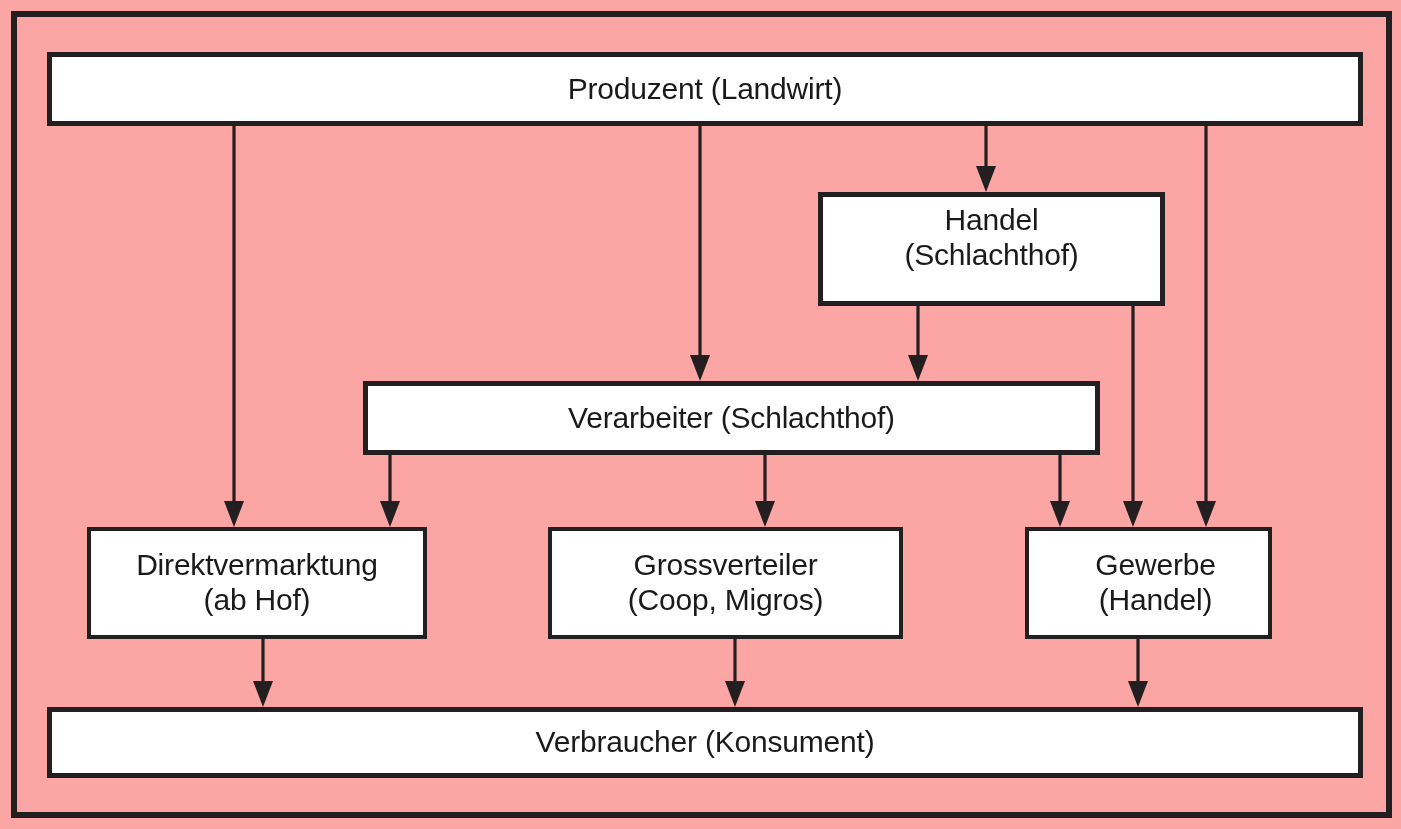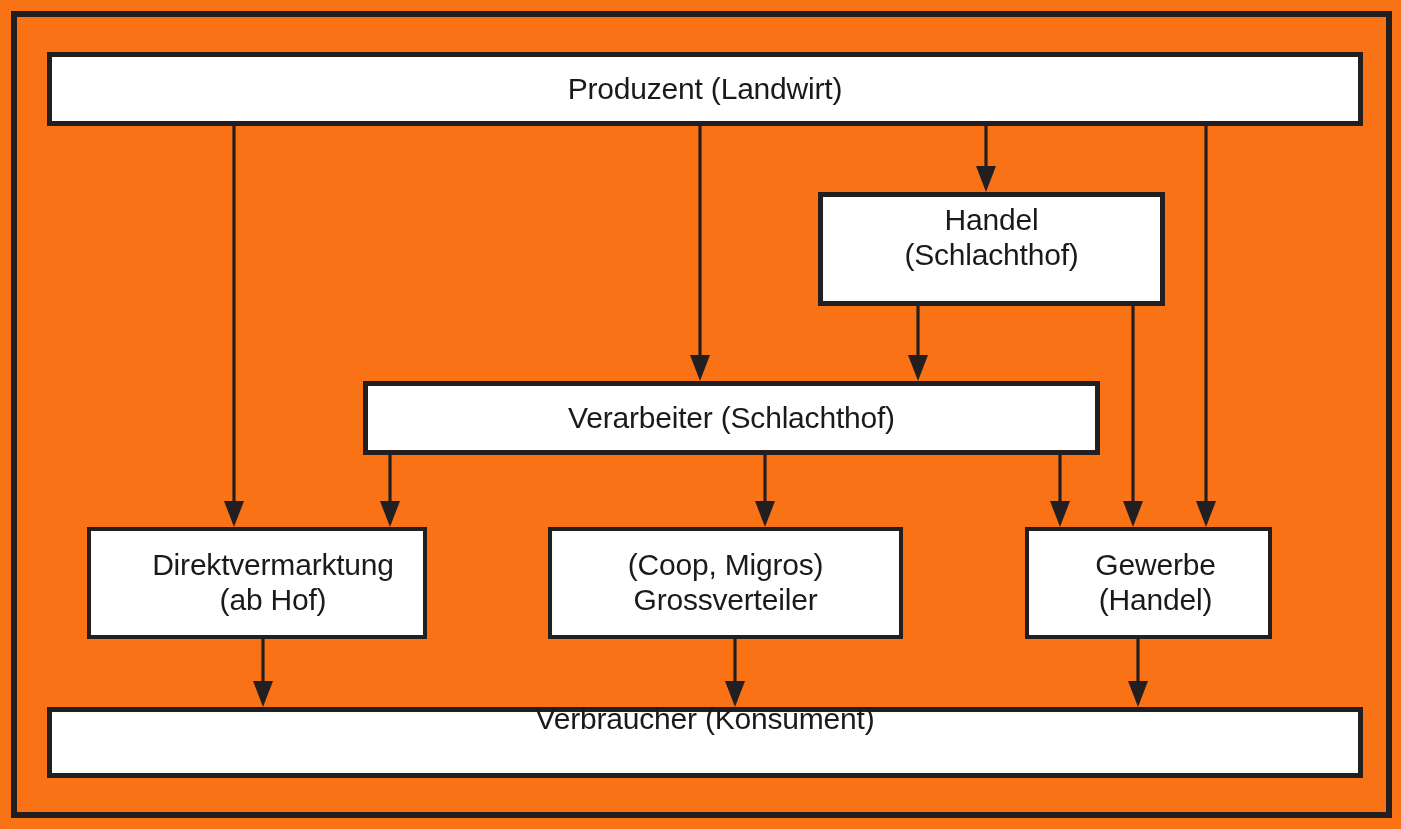--- a/index.html
+++ b/index.html
@@ -7,21 +7,21 @@
     padding: 0;
     background: #ffffff;
   }
   body {
     font-family: "Liberation Sans", sans-serif;
   }
   #canvas {
     position: relative;
     width: 1401px;
     height: 829px;
-    background: #f97316;
+    background: #fca5a5;
     overflow: hidden;
   }
   #flow-svg {
     position: absolute;
     left: 0;
     top: 0;
     width: 1401px;
     height: 829px;
   }
   .node-label {
@@ -116,30 +116,30 @@
       <div class="node-label" style="left: 47px; top: 52px; width: 1316px; height: 74px;">
         <span>Produzent (Landwirt)</span>
       </div>
       <div class="node-label" style="left: 818px; top: 192px; width: 347px; height: 92px;">
         <span>Handel</span>
         <span>(Schlachthof)</span>
       </div>
       <div class="node-label" style="left: 363px; top: 381px; width: 737px; height: 74px;">
         <span>Verarbeiter (Schlachthof)</span>
       </div>
-      <div class="node-label" style="left: 103px; top: 527px; width: 340px; height: 112px;">
+      <div class="node-label" style="left: 87px; top: 527px; width: 340px; height: 112px;">
         <span>Direktvermarktung</span>
         <span>(ab Hof)</span>
       </div>
       <div class="node-label" style="left: 548px; top: 527px; width: 355px; height: 112px;">
+        <span>Grossverteiler</span>
         <span>(Coop, Migros)</span>
-        <span>Grossverteiler</span>
       </div>
       <div class="node-label" style="left: 1025px; top: 527px; width: 247px; height: 112px; margin-left: 7px;">
         <span>Gewerbe</span>
         <span>(Handel)</span>
       </div>
-      <div class="node-label" style="left: 47px; top: 684px; width: 1316px; height: 71px;">
+      <div class="node-label" style="left: 47px; top: 707px; width: 1316px; height: 71px;">
         <span>Verbraucher (Konsument)</span>
       </div>
     </div>
 
 </div>
 
 </body></html>

